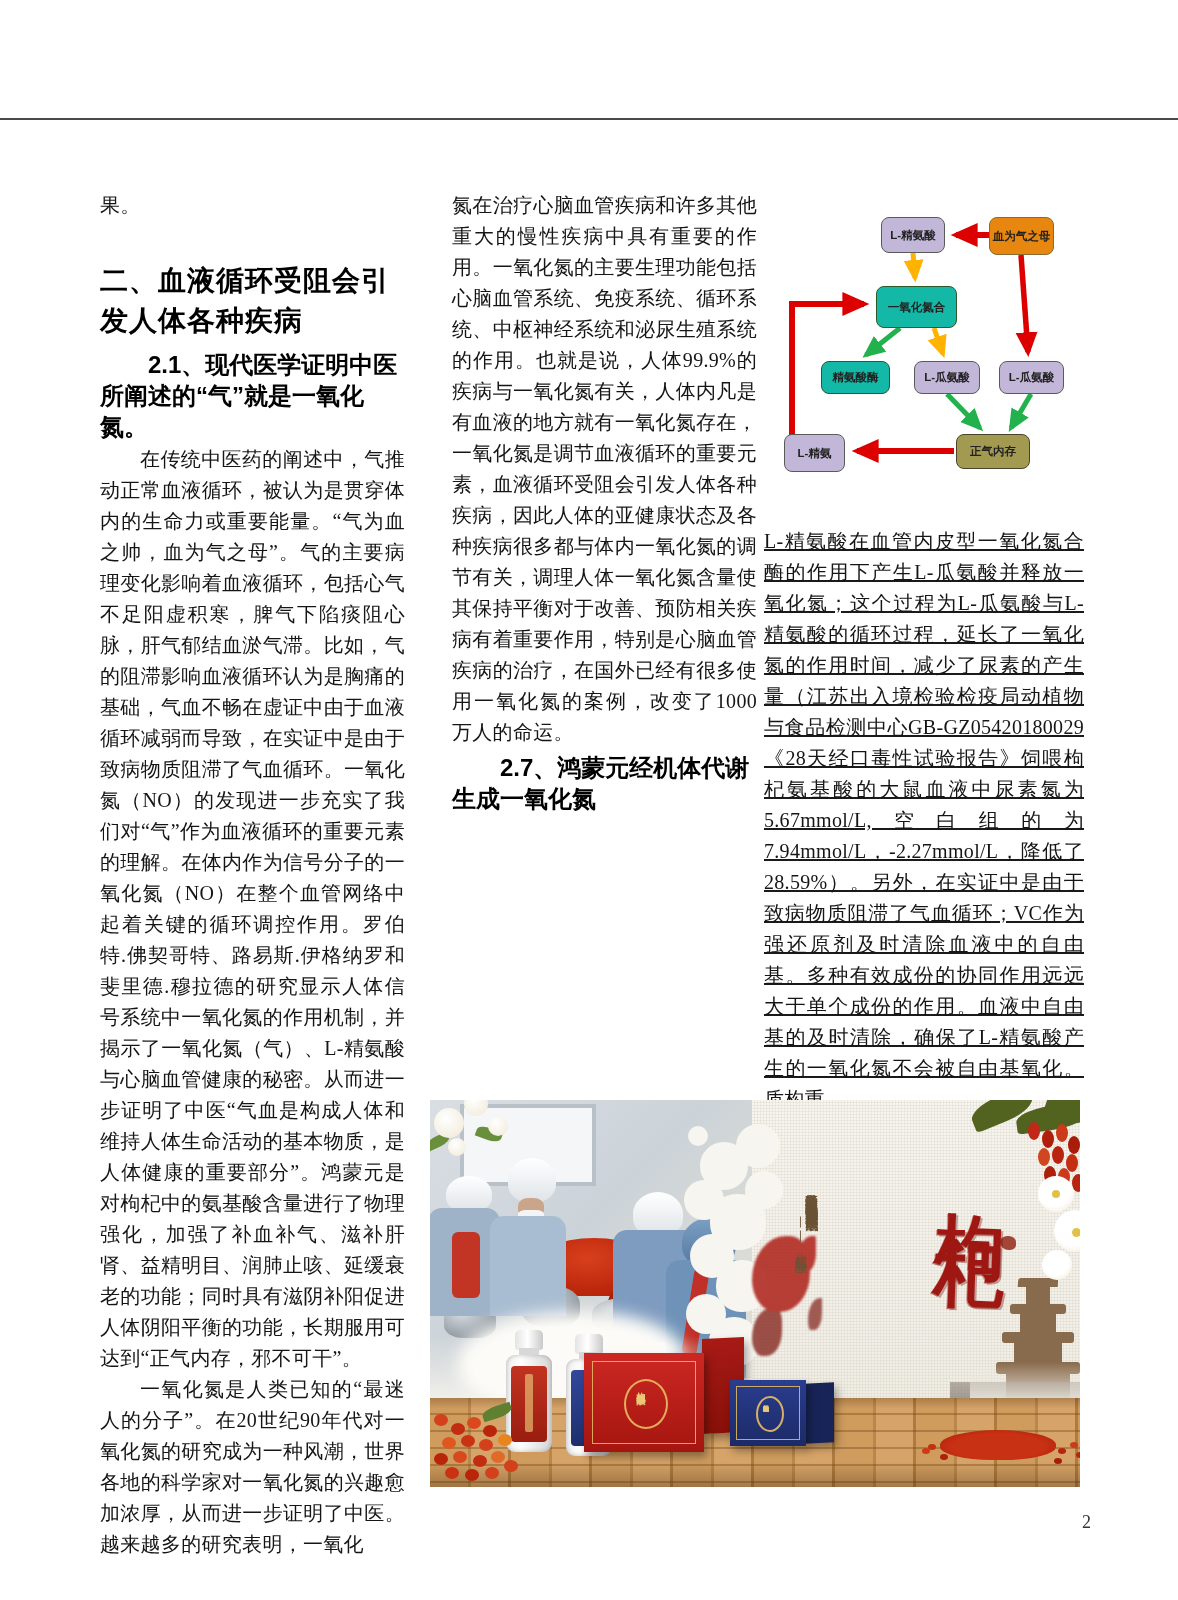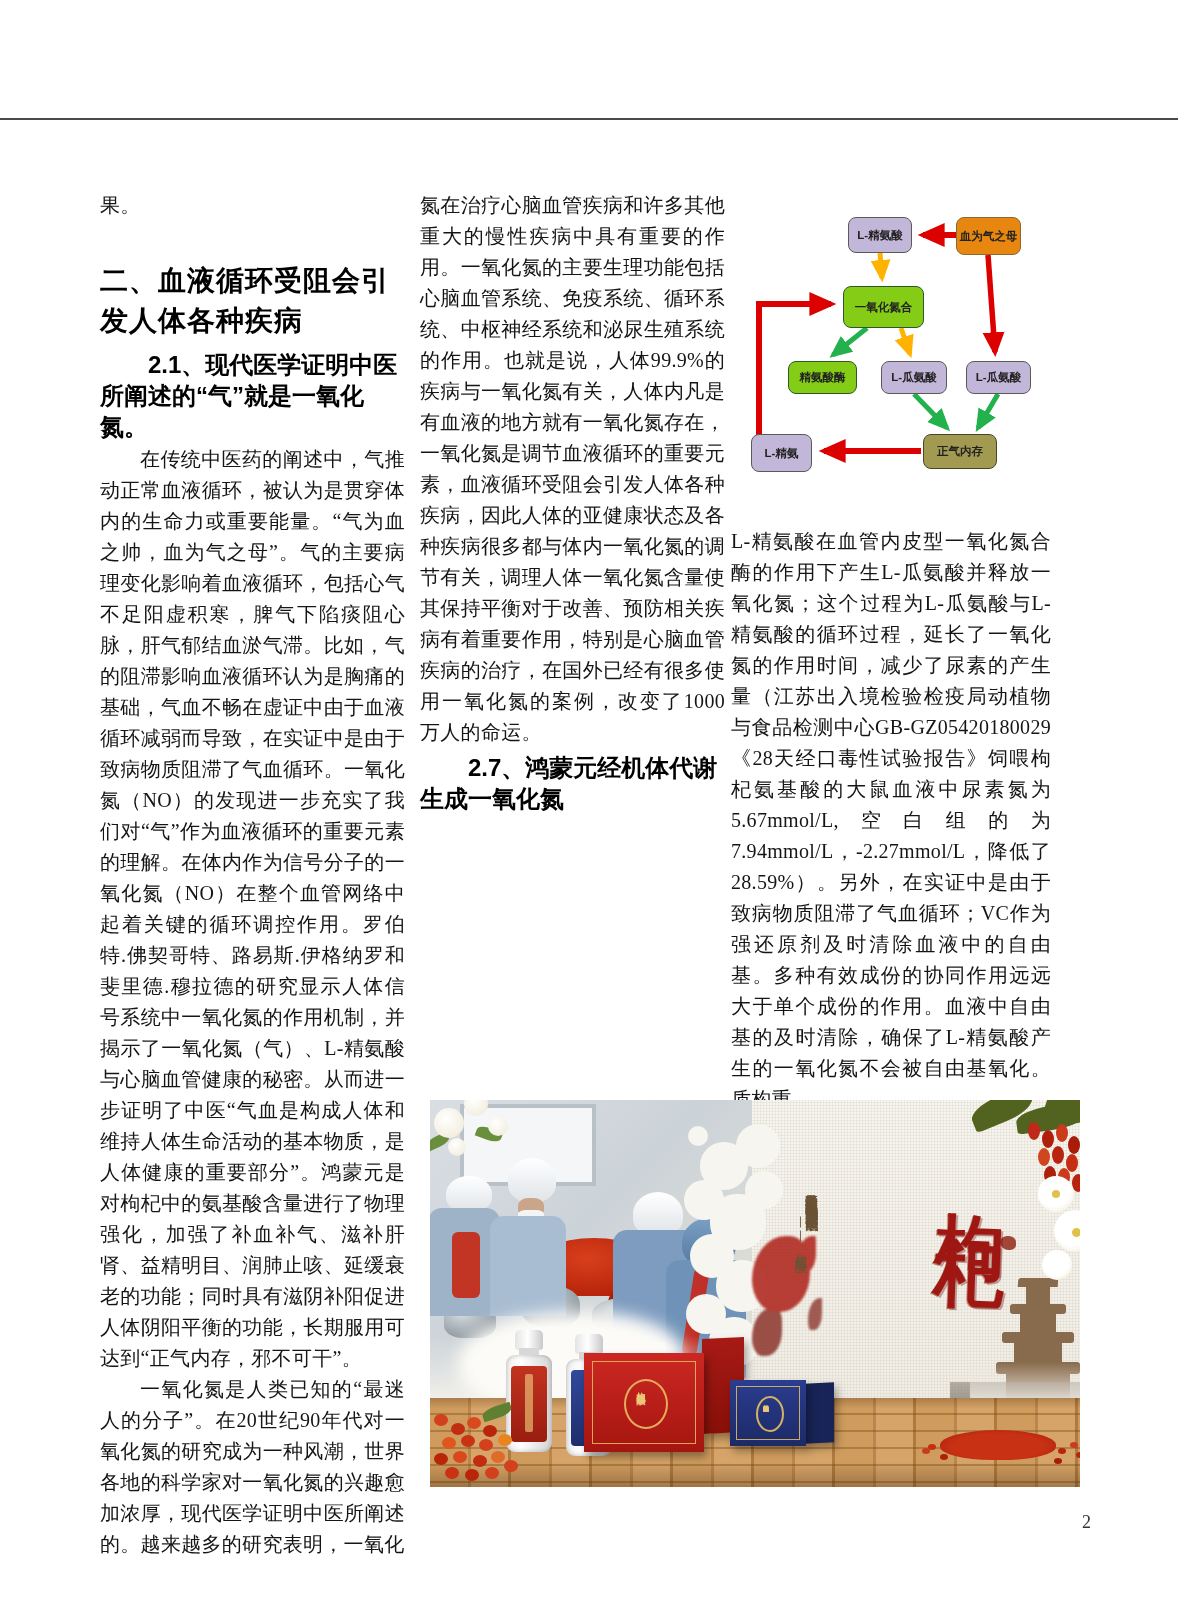--- a/index.html
+++ b/index.html
@@ -1,42 +1,42 @@
 <!DOCTYPE html>
 <html><head>
 <meta charset="utf-8">
 <style>
   html,body{margin:0;padding:0;background:#888;}
   .page{position:relative;width:1178px;height:1600px;background:#ffffff;overflow:hidden;
         font-family:"Liberation Serif","DejaVu Serif",serif;color:#1a1a1a;}
   .top-rule{position:absolute;left:0;top:118px;width:1178px;height:2px;background:#4a4a4a;}
   .col{position:absolute;top:190px;}
   .col-left{left:100px;width:305px;}
-  .col-mid{left:420px;width:305px;}
-  .col-right{left:731px;width:320px;}
+  .col-mid{left:452px;width:305px;}
+  .col-right{left:764px;width:320px;text-decoration:underline;}
   p.body{margin:0;font-size:20px;line-height:31px;text-align:justify;text-justify:inter-ideograph;
          letter-spacing:.3px;color:#151515;}
   p.indent{text-indent:2em;}
   p.lead{margin-bottom:40px;}
   h2.sec{margin:0 0 8px 0;font-family:"Liberation Sans","DejaVu Sans",sans-serif;font-weight:700;
          font-size:28px;line-height:40px;letter-spacing:1px;color:#000;}
   h3.sub{margin:4px 0 2px 0;font-family:"Liberation Sans","DejaVu Sans",sans-serif;font-weight:700;
          font-size:24px;line-height:31px;text-indent:2em;color:#000;}
   .page-num{position:absolute;left:1082px;top:1512px;font-size:18px;color:#333;}
 
   
   .diagram{position:relative;width:320px;height:330px;margin-bottom:6px;}
   .diagram svg{position:absolute;left:0;top:0;}
   .dnode{position:absolute;display:flex;align-items:center;justify-content:center;
          border:1.5px solid #5a5a5a;border-radius:8px;
          font-family:"Liberation Sans","DejaVu Sans",sans-serif;font-weight:700;
          font-size:11.5px;color:#222;letter-spacing:0;}
   .dn-purple{background:#c3b7d9;}
   .dn-orange{background:#e8870f;border-color:#8a6a30;}
-  .dn-green{background:#84cc16;border-color:#2a5a2a;}
+  .dn-green{background:#14b8a6;border-color:#2a5a2a;}
   .dn-olive{background:#a39a52;border-color:#4a452a;}
 
   
   .photo{position:absolute;left:430px;top:1100px;width:650px;height:387px;overflow:hidden;
      background:
        repeating-linear-gradient(0deg, rgba(208,202,188,.28) 0 1px, rgba(0,0,0,0) 1px 3px),
        repeating-linear-gradient(90deg, rgba(208,202,188,.28) 0 1px, rgba(0,0,0,0) 1px 3px),
        linear-gradient(180deg,#f7f5ef 0%,#f1eee6 70%,#ece8df 100%);}
   .photo *{position:absolute;}
   .ph-factory{left:0;top:0;width:322px;height:302px;overflow:hidden;
@@ -183,21 +183,21 @@
 <body>
 
 <div class="page">
   <div class="top-rule"></div>
 
   <div class="col col-left">
     <p class="body lead">果。</p>
     <h2 class="sec">二、血液循环受阻会引发人体各种疾病</h2>
     <h3 class="sub">2.1、现代医学证明中医所阐述的“气”就是一氧化氮。</h3>
     <p class="body indent">在传统中医药的阐述中，气推动正常血液循环，被认为是贯穿体内的生命力或重要能量。“气为血之帅，血为气之母”。气的主要病理变化影响着血液循环，包括心气不足阳虚积寒，脾气下陷痰阻心脉，肝气郁结血淤气滞。比如，气的阻滞影响血液循环认为是胸痛的基础，气血不畅在虚证中由于血液循环减弱而导致，在实证中是由于致病物质阻滞了气血循环。一氧化氮（NO）的发现进一步充实了我们对“气”作为血液循环的重要元素的理解。在体内作为信号分子的一氧化氮（NO）在整个血管网络中起着关键的循环调控作用。罗伯特.佛契哥特、路易斯.伊格纳罗和斐里德.穆拉德的研究显示人体信号系统中一氧化氮的作用机制，并揭示了一氧化氮（气）、L-精氨酸与心脑血管健康的秘密。从而进一步证明了中医“气血是构成人体和维持人体生命活动的基本物质，是人体健康的重要部分”。鸿蒙元是对枸杞中的氨基酸含量进行了物理强化，加强了补血补气、滋补肝肾、益精明目、润肺止咳、延缓衰老的功能；同时具有滋阴补阳促进人体阴阳平衡的功能，长期服用可达到“正气内存，邪不可干”。</p>
-    <p class="body indent">一氧化氮是人类已知的“最迷人的分子”。在20世纪90年代对一氧化氮的研究成为一种风潮，世界各地的科学家对一氧化氮的兴趣愈加浓厚，现代医学证明中医所阐述的。越来越多的研究表明，一氧化</p>
+    <p class="body indent">一氧化氮是人类已知的“最迷人的分子”。在20世纪90年代对一氧化氮的研究成为一种风潮，世界各地的科学家对一氧化氮的兴趣愈加浓厚，从而进一步证明了中医。越来越多的研究表明，一氧化</p>
   </div>
 
   <div class="col col-mid">
     <p class="body">氮在治疗心脑血管疾病和许多其他重大的慢性疾病中具有重要的作用。一氧化氮的主要生理功能包括心脑血管系统、免疫系统、循环系统、中枢神经系统和泌尿生殖系统的作用。也就是说，人体99.9%的疾病与一氧化氮有关，人体内凡是有血液的地方就有一氧化氮存在，一氧化氮是调节血液循环的重要元素，血液循环受阻会引发人体各种疾病，因此人体的亚健康状态及各种疾病很多都与体内一氧化氮的调节有关，调理人体一氧化氮含量使其保持平衡对于改善、预防相关疾病有着重要作用，特别是心脑血管疾病的治疗，在国外已经有很多使用一氧化氮的案例，改变了1000万人的命运。</p>
     <h3 class="sub">2.7、鸿蒙元经机体代谢生成一氧化氮</h3>
   </div>
 
   <div class="col col-right">
     <div class="diagram">
       <svg class="arrows" width="320" height="330">

